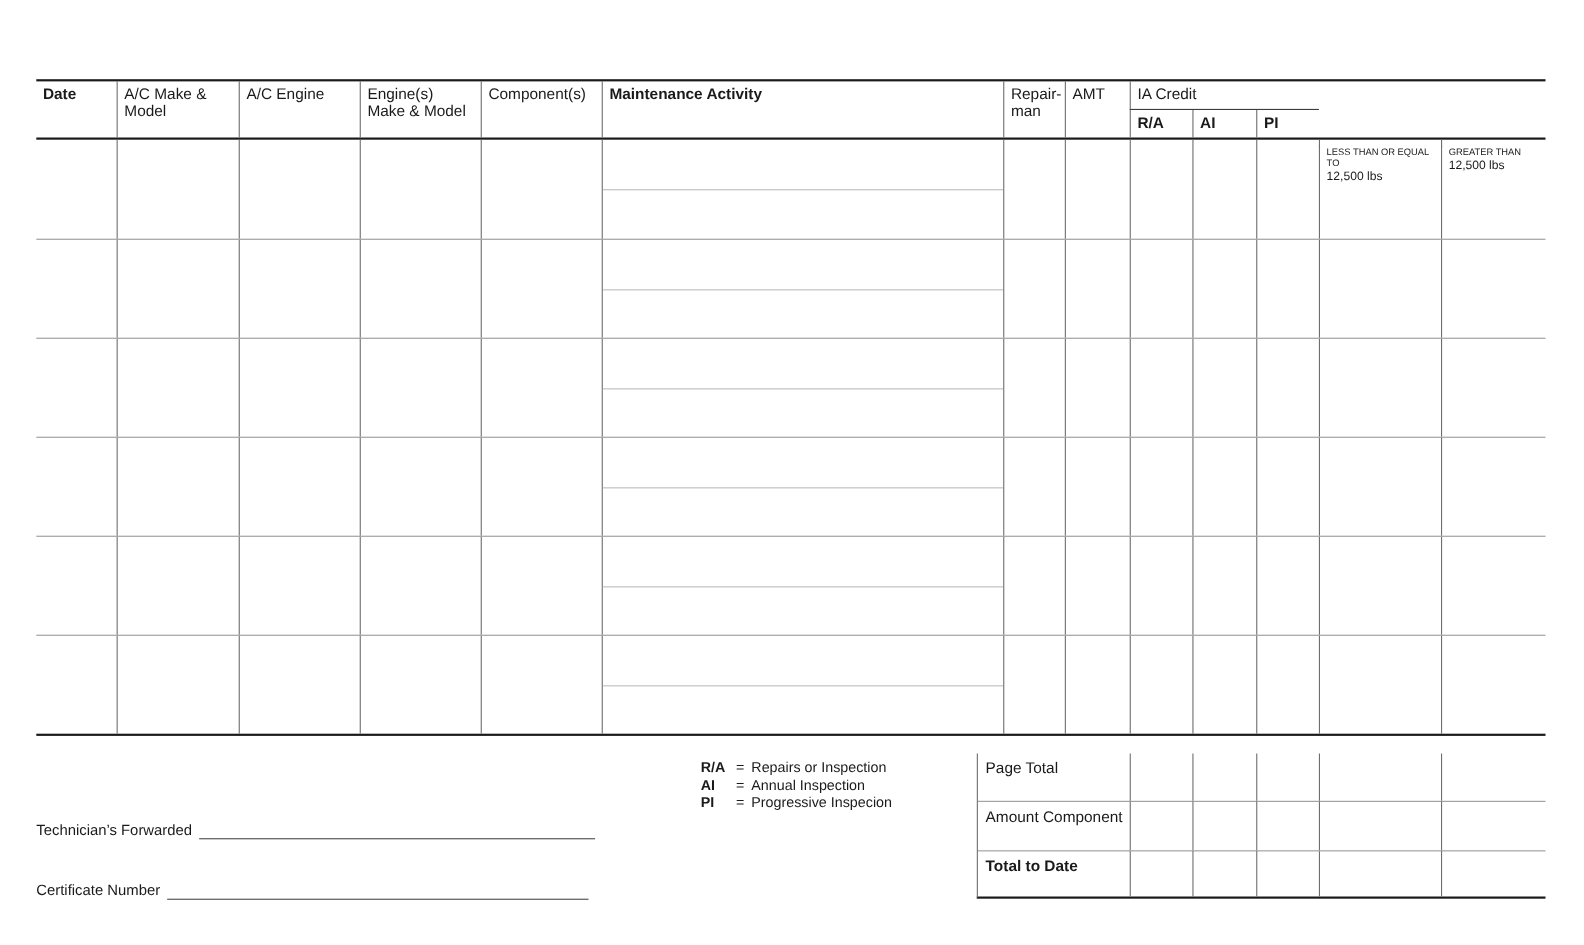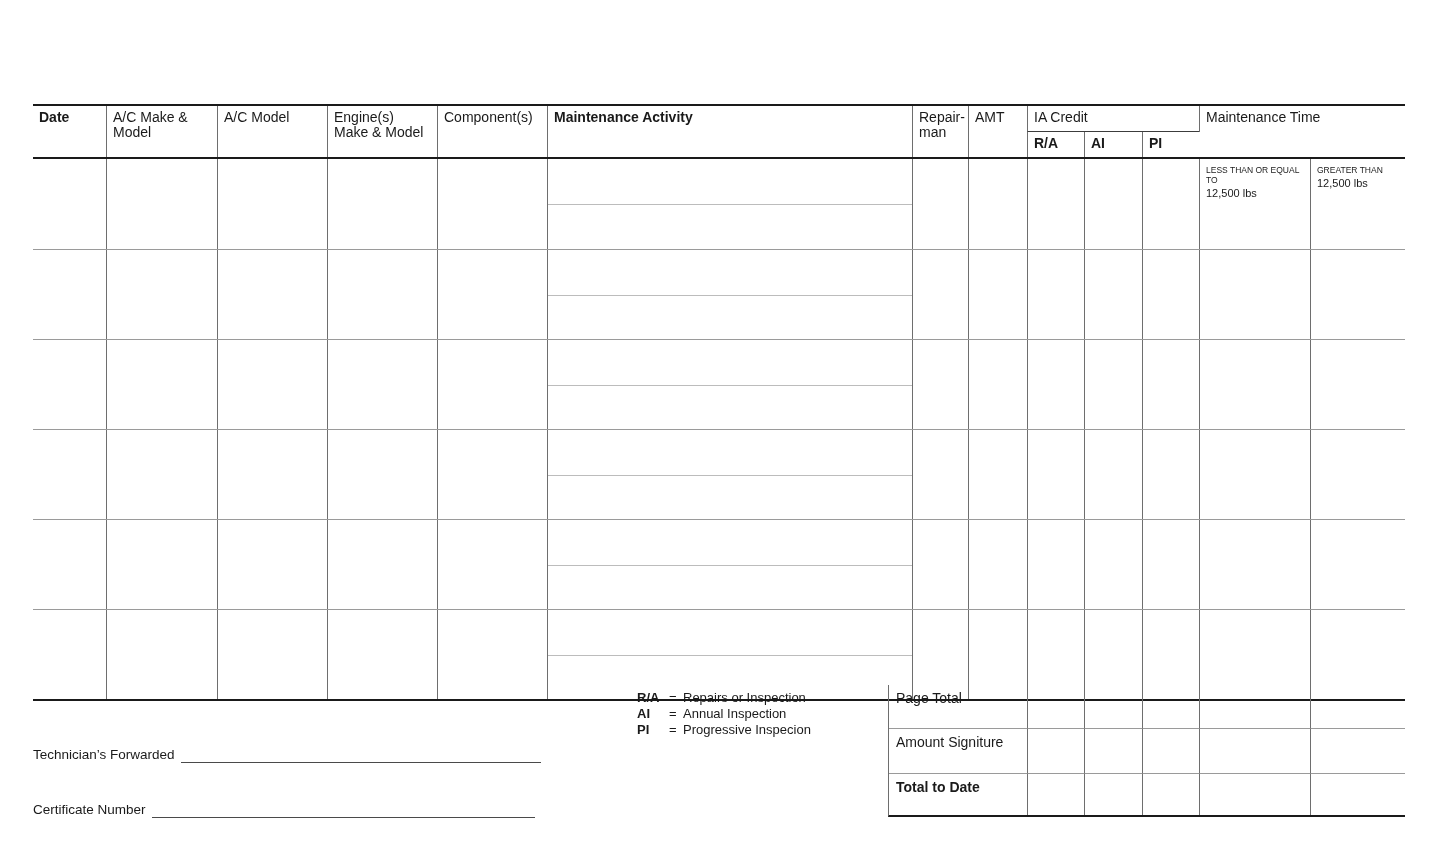--- a/index.html
+++ b/index.html
@@ -9,21 +9,21 @@
     --faint:#bcbcbc;
     --cols:73px 111px 110px 110px 110px 365px 56px 59px 57px 58px 57px 111px 95px;
   }
   *{margin:0;padding:0;box-sizing:border-box;}
   html,body{background:#fff;}
   .page{
     position:relative;width:1440px;height:859px;overflow:hidden;background:#ffffff;
     font-family:"Liberation Sans","DejaVu Sans",sans-serif;color:#1a1a1a;
   }
   
-  .main-table{position:absolute;left:33px;top:104px;width:1372px;height:720px;}
+  .main-table{position:absolute;left:33px;top:72px;width:1372px;height:720px;}
   .thead{
     position:absolute;left:0;top:0;width:1372px;height:55px;
     border-top:2px solid var(--black);border-bottom:2px solid var(--black);
     display:grid;grid-template-columns:var(--cols);grid-template-rows:26px 25px;
   }
   .hcell{
     font-size:14px;line-height:1.1;padding:4px 2px 0 6px;white-space:pre-line;
   }
   .full{grid-row:1 / span 2;}
   .bl{border-left:1px solid var(--vline);}
@@ -66,35 +66,34 @@
 </head>
 <body>
 
 <div class="page">
 
   <div class="main-table">
     <div class="thead">
       <div class="hcell full b">Date</div>
       <div class="hcell full bl">A/C Make &amp;
 Model</div>
-      <div class="hcell full bl">A/C Model</div>
+      <div class="hcell full bl">A/C Engine</div>
       <div class="hcell full bl">Engine(s)
 Make &amp; Model</div>
       <div class="hcell full bl">Component(s)</div>
       <div class="hcell full bl b">Maintenance Activity</div>
       <div class="hcell full bl">Repair-
 man</div>
       <div class="hcell full bl">AMT</div>
 
       <div class="hcell ia-group">IA Credit</div>
       <div class="hcell sub bl c9">R/A</div>
       <div class="hcell sub bl c10">AI</div>
       <div class="hcell sub bl c11">PI</div>
 
-      <div class="hcell mt-group">Maintenance Time</div>
       <div class="hcell wcell bl c12">
         <div>LESS THAN OR EQUAL TO</div>
         <div class="lbs">12,500 lbs</div>
       </div>
       <div class="hcell wcell bl c13">
         <div>GREATER THAN</div>
         <div class="lbs">12,500 lbs</div>
       </div>
     </div>
     <div class="tbody">
@@ -204,21 +203,21 @@
   </div>
 
   <div class="totals">
     <div class="tcell">Page Total</div>
     <div class="tcell bl2"></div>
     <div class="tcell bl2"></div>
     <div class="tcell bl2"></div>
     <div class="tcell bl2"></div>
     <div class="tcell bl2"></div>
 
-    <div class="tcell bt">Amount Signiture</div>
+    <div class="tcell bt">Amount Component</div>
     <div class="tcell bl2 bt"></div>
     <div class="tcell bl2 bt"></div>
     <div class="tcell bl2 bt"></div>
     <div class="tcell bl2 bt"></div>
     <div class="tcell bl2 bt"></div>
 
     <div class="tcell bt b">Total to Date</div>
     <div class="tcell bl2 bt"></div>
     <div class="tcell bl2 bt"></div>
     <div class="tcell bl2 bt"></div>

